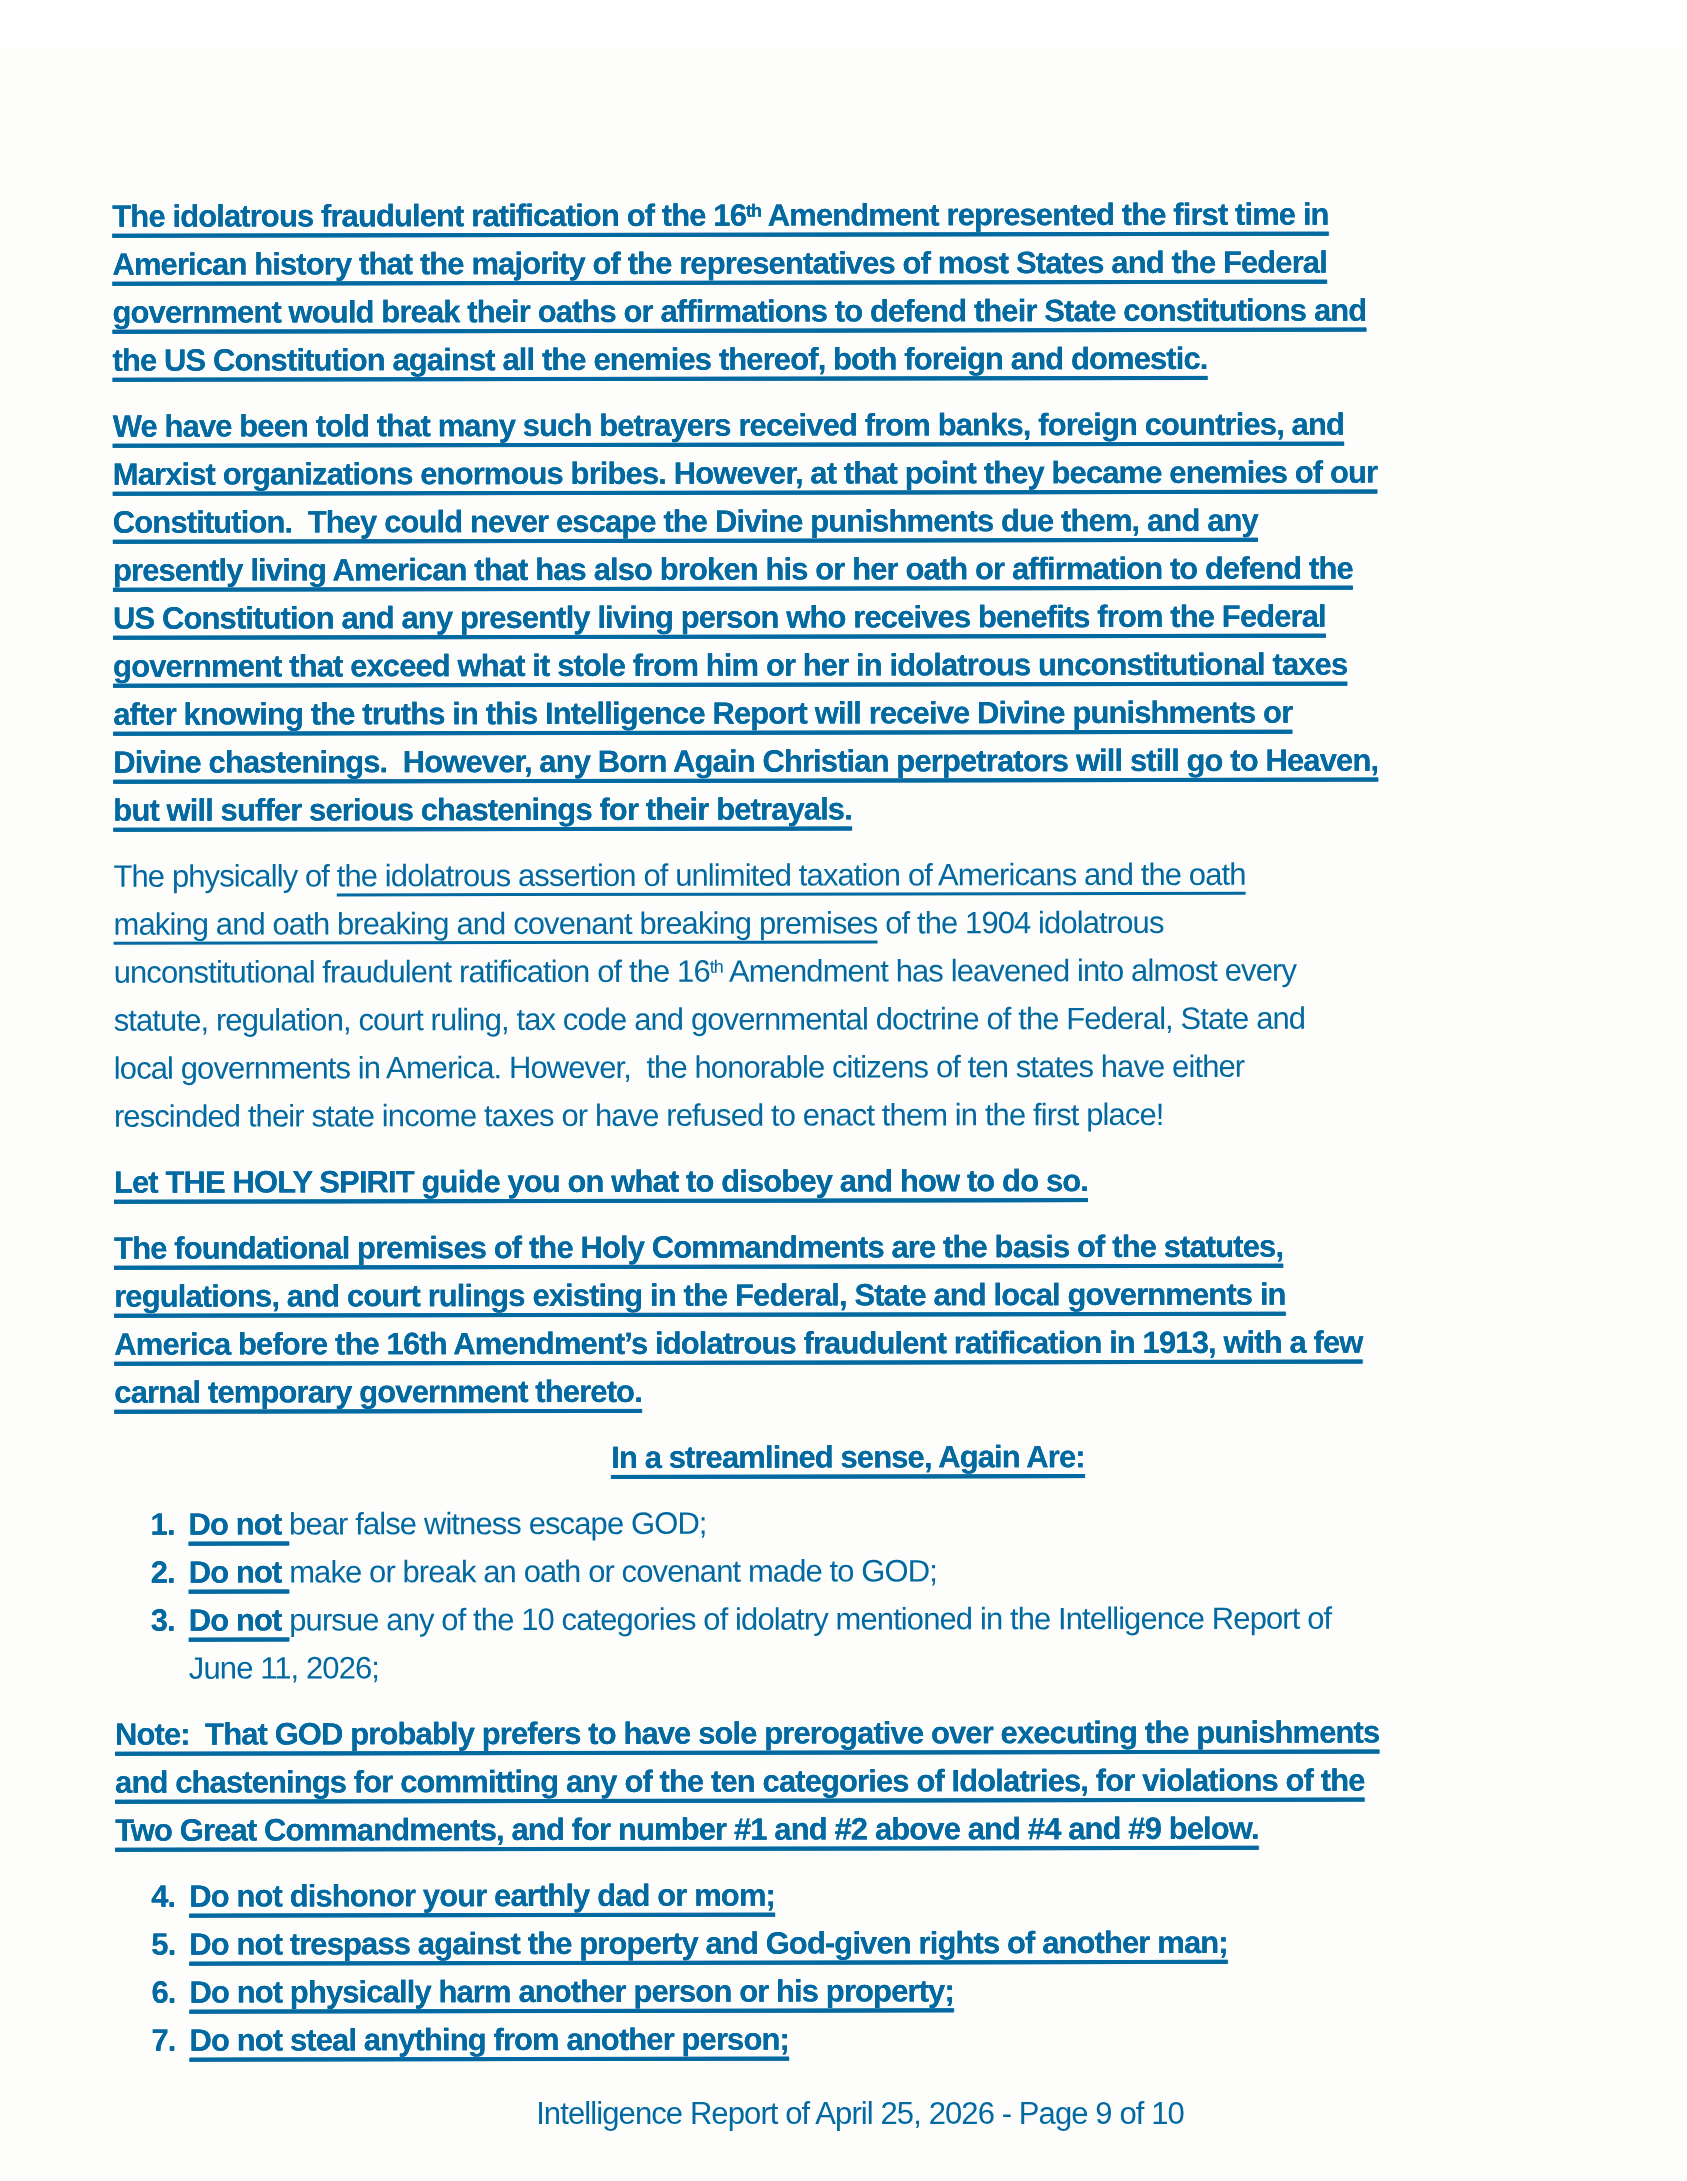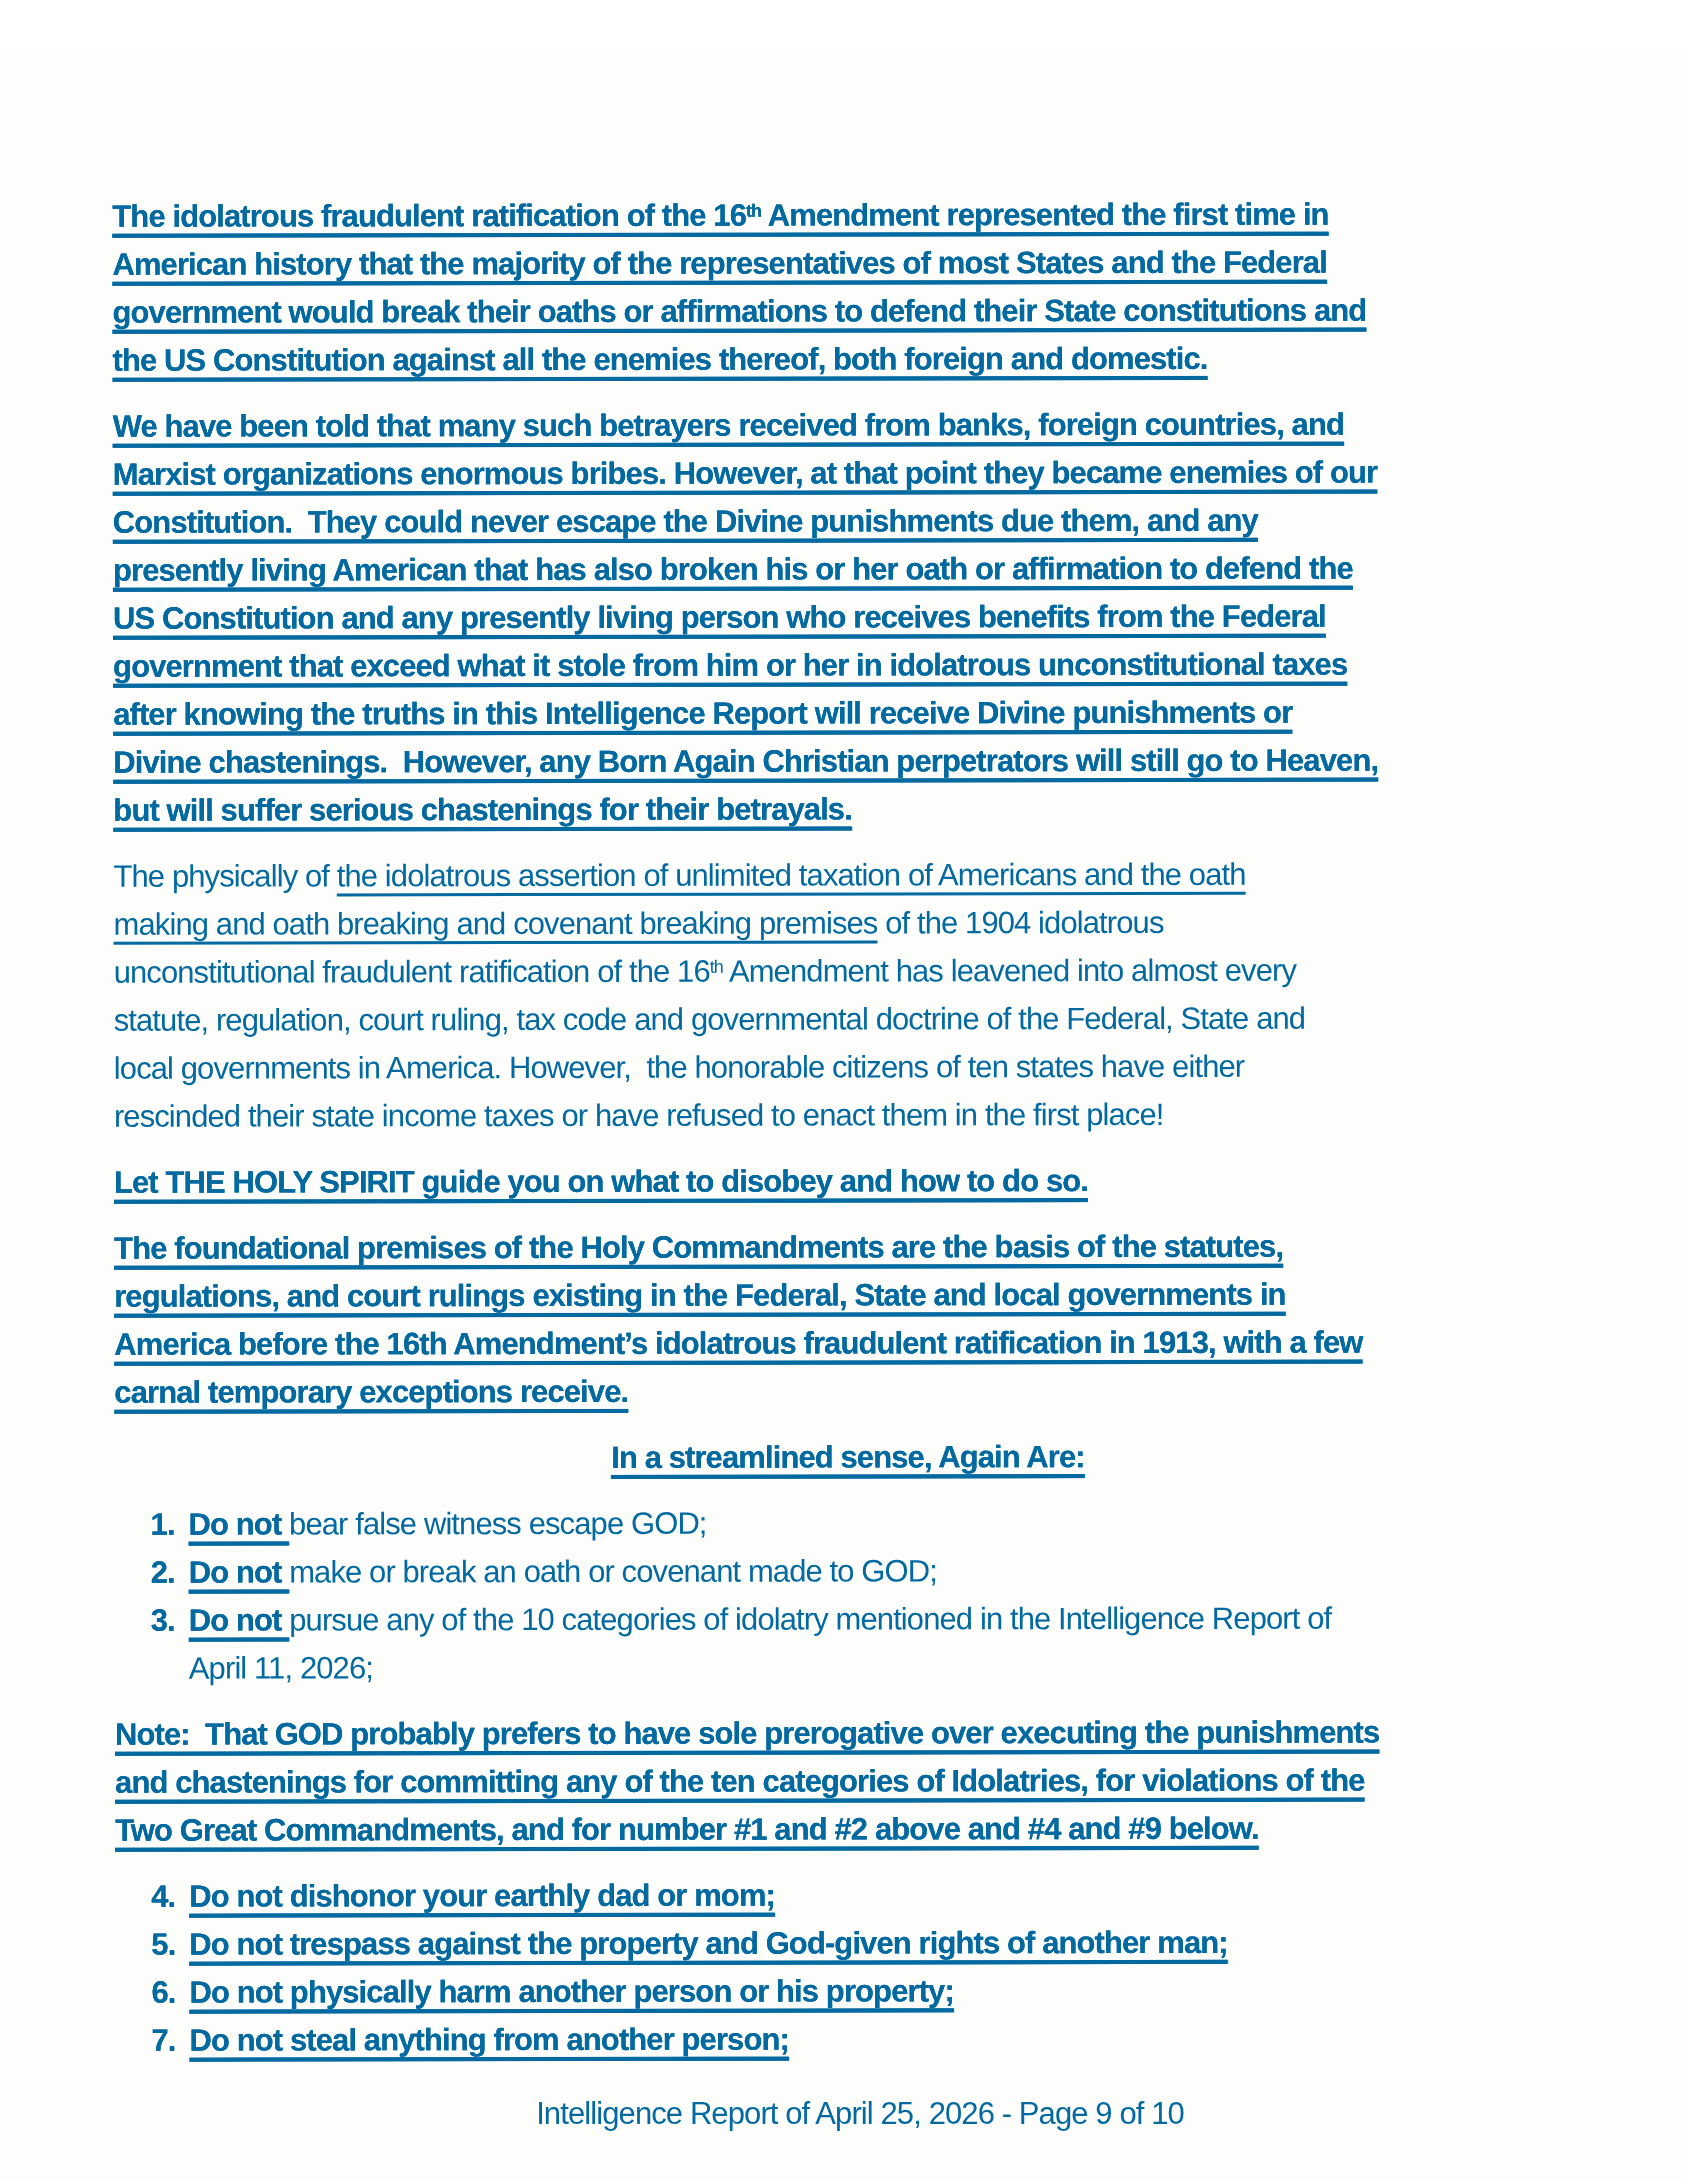--- a/index.html
+++ b/index.html
@@ -61,21 +61,21 @@
         <div class="line"><span class="">local governments in America. However,  the honorable citizens of ten states have either</span></div>
         <div class="line"><span class="">rescinded their state income taxes or have refused to enact them in the first place!</span></div>
       </div>
       <div class="block paragraph">
         <div class="line"><span class="b u">Let THE HOLY SPIRIT guide you on what to disobey and how to do so.</span></div>
       </div>
       <div class="block paragraph">
         <div class="line"><span class="b u">The foundational premises of the Holy Commandments are the basis of the statutes,</span></div>
         <div class="line"><span class="b u">regulations, and court rulings existing in the Federal, State and local governments in</span></div>
         <div class="line"><span class="b u">America before the 16th Amendment’s idolatrous fraudulent ratification in 1913, with a few</span></div>
-        <div class="line"><span class="b u">carnal temporary exceptions receive.</span></div>
+        <div class="line"><span class="b u">carnal temporary government thereto.</span></div>
       </div>
       <div class="block heading">
         <div class="line"><span class="b u">In a streamlined sense, Again Are:</span></div>
       </div>
       <div class="block list">
         <div class="list-item">
           <span class="num b line">1.</span>
           <div class="item-body">
             <div class="line"><span class="b u">Do not </span><span class="">bear false witness escape GOD;</span></div>
           </div>
@@ -83,21 +83,21 @@
         <div class="list-item">
           <span class="num b line">2.</span>
           <div class="item-body">
             <div class="line"><span class="b u">Do not </span><span class="">make or break an oath or covenant made to GOD;</span></div>
           </div>
         </div>
         <div class="list-item">
           <span class="num b line">3.</span>
           <div class="item-body">
             <div class="line"><span class="b u">Do not </span><span class="">pursue any of the 10 categories of idolatry mentioned in the Intelligence Report of</span></div>
-            <div class="line"><span class="">April 11, 2026;</span></div>
+            <div class="line"><span class="">June 11, 2026;</span></div>
           </div>
         </div>
       </div>
       <div class="block paragraph">
         <div class="line"><span class="b u">Note:  That GOD probably prefers to have sole prerogative over executing the punishments</span></div>
         <div class="line"><span class="b u">and chastenings for committing any of the ten categories of Idolatries, for violations of the</span></div>
         <div class="line"><span class="b u">Two Great Commandments, and for number #1 and #2 above and #4 and #9 below.</span></div>
       </div>
       <div class="block list">
         <div class="list-item">

